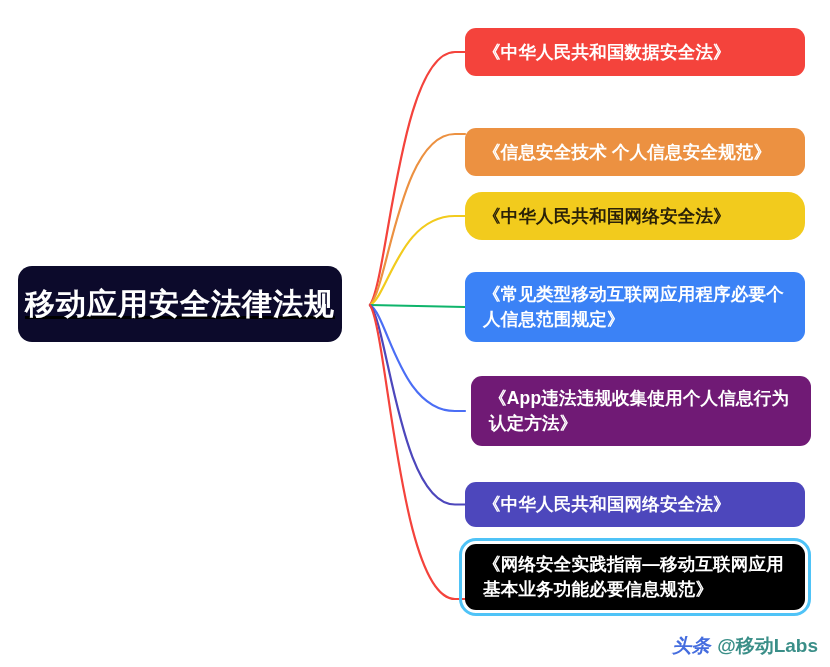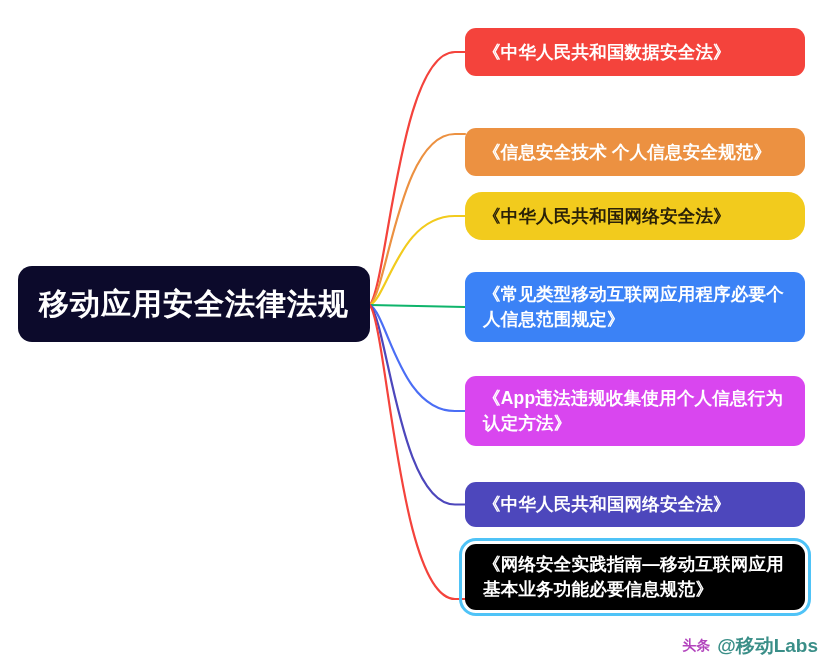--- a/index.html
+++ b/index.html
@@ -24,28 +24,29 @@
     width: 830px;
     height: 667px;
     pointer-events: none;
   }
 
   
   .root-node {
     position: absolute;
     left: 18px;
     top: 266px;
-    width: 352px;
+    width: 324px;
     height: 76px;
     background: #0c0a2b;
     border-radius: 14px;
     display: flex;
     align-items: center;
     justify-content: center;
     box-sizing: border-box;
+    text-decoration: underline;
   }
   .root-label {
     color: #ffffff;
     font-size: 30px;
     font-weight: bold;
     letter-spacing: 1px;
     line-height: 1.2;
     text-align: center;
     white-space: nowrap;
   }
@@ -78,24 +79,25 @@
     position: absolute;
     right: 12px;
     bottom: 8px;
     display: flex;
     align-items: center;
     gap: 7px;
     opacity: 0.82;
     pointer-events: none;
   }
   .wm-brand {
-    font-size: 14px;
+    font-size: 19px;
     font-weight: bold;
-    color: #a21caf;
+    color: #1d4ed8;
     text-shadow: 0 1px 0 rgba(255,255,255,.7);
+    font-style: italic;
   }
   .wm-handle {
     font-size: 19px;
     font-weight: bold;
     color: #0f766e;
     text-shadow: 0 1px 0 rgba(255,255,255,.7);
   }
 </style>
 </head>
 <body>
@@ -122,21 +124,21 @@
       </div>
       <div class="node" style="top: 128px; height: 48px; background: rgb(236, 145, 65);">
         <span class="node-label" style="color: rgb(255, 255, 255);">《信息安全技术 个人信息安全规范》</span>
       </div>
       <div class="node" style="top: 192px; height: 48px; background: rgb(242, 203, 29); border-radius: 17px;">
         <span class="node-label" style="color: rgb(42, 33, 8);">《中华人民共和国网络安全法》</span>
       </div>
       <div class="node" style="top: 272px; height: 70px; background: #3b82f6;">
         <span class="node-label" style="color: rgb(255, 255, 255);">《常见类型移动互联网应用程序必要个人信息范围规定》</span>
       </div>
-      <div class="node" style="top: 376px; height: 70px; background: #d946ef;">
+      <div class="node" style="top: 376px; height: 70px; background: #701a75; margin-left: 6px;">
         <span class="node-label" style="color: rgb(255, 255, 255);">《App违法违规收集使用个人信息行为认定方法》</span>
       </div>
       <div class="node" style="top: 482px; height: 45px; background: rgb(77, 71, 188);">
         <span class="node-label" style="color: rgb(255, 255, 255);">《中华人民共和国网络安全法》</span>
       </div>
       <div class="node selected" style="top: 536px; height: 66px; background: #000000; outline-color: rgb(79, 195, 247); margin-top: 8px;">
         <span class="node-label" style="color: rgb(255, 255, 255);">《网络安全实践指南—移动互联网应用基本业务功能必要信息规范》</span>
       </div>
     </div>
 

